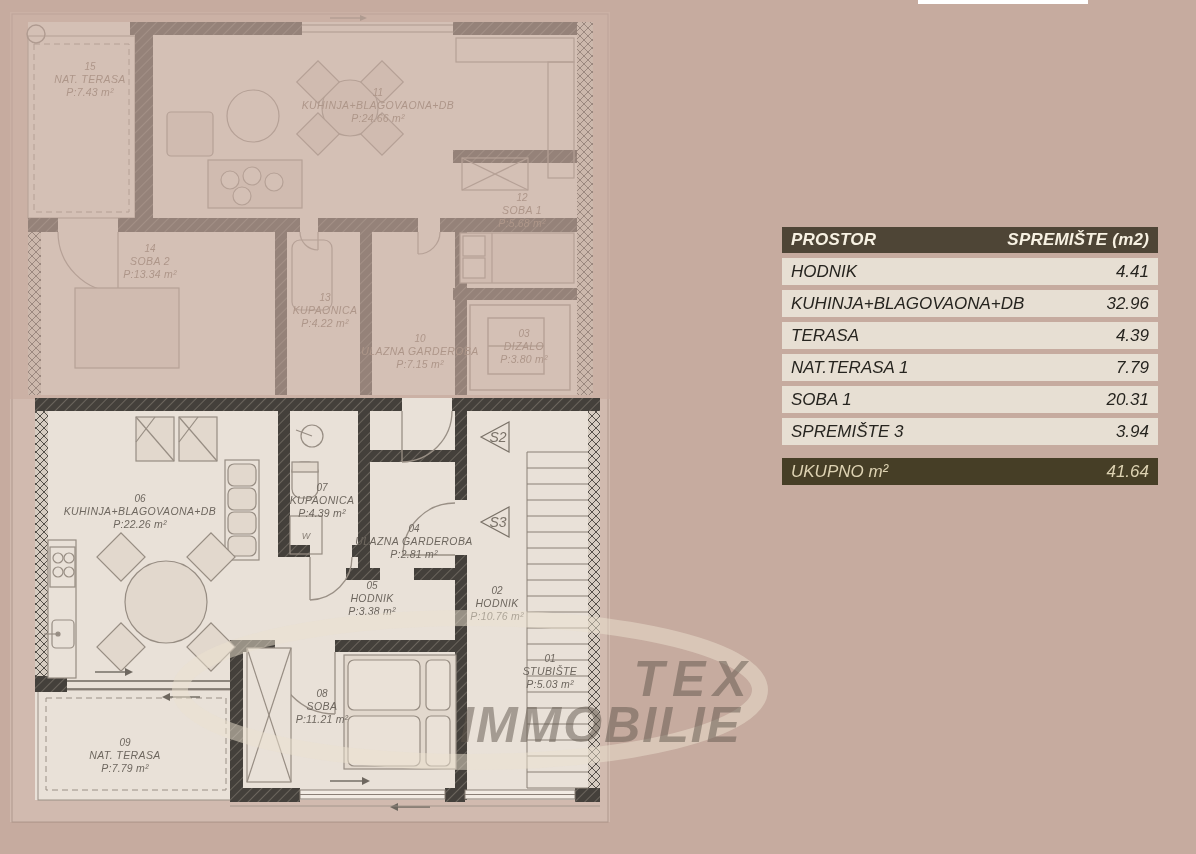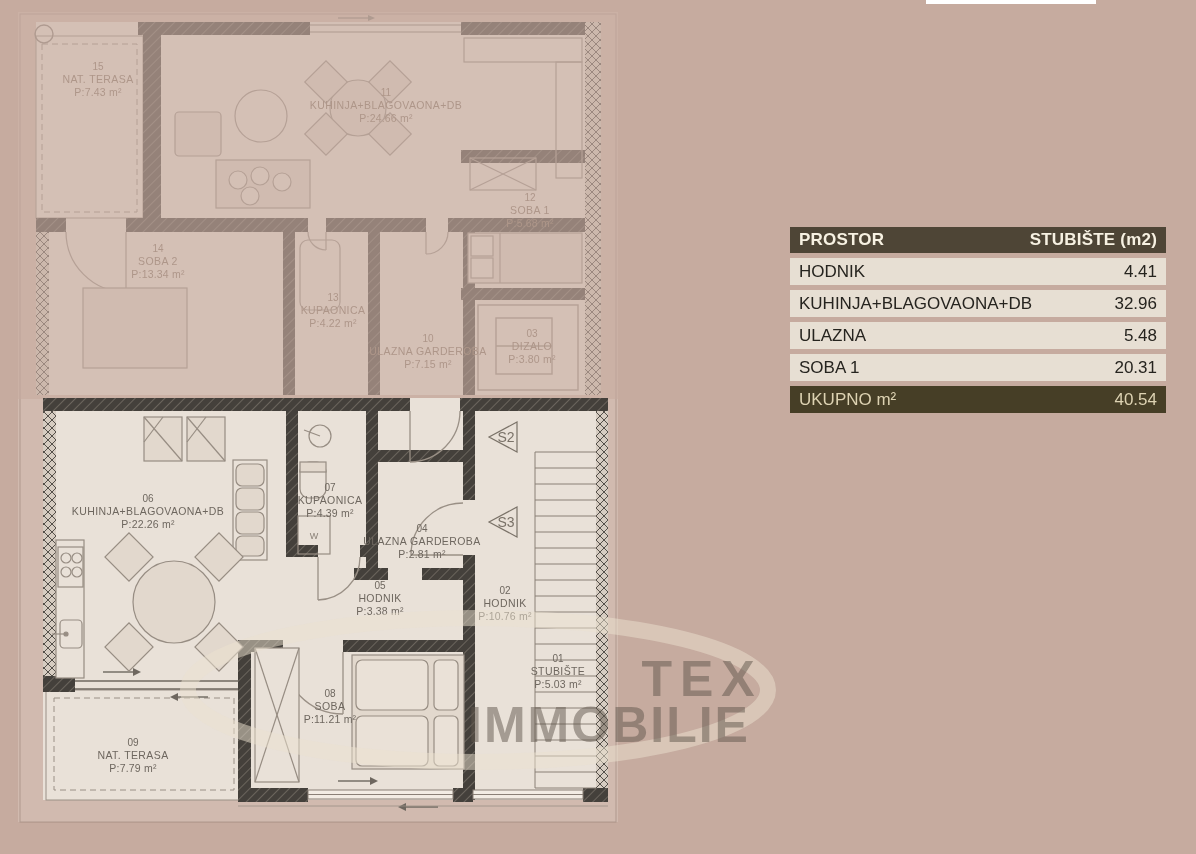--- a/index.html
+++ b/index.html
@@ -1,32 +1,32 @@
 <!DOCTYPE html>
 <html><head>
 <meta charset="utf-8">
 <style>
   html,body{margin:0;padding:0;}
   body{width:1196px;height:854px;position:relative;overflow:hidden;
        background:#c6ab9f;font-family:"Liberation Sans",sans-serif;}
-  #stage{position:absolute;left:8px;top:0;width:1056px;height:854px;}
+  #stage{position:absolute;left:0;top:0;width:1056px;height:854px;font-style:italic;}
   svg text{font-family:"Liberation Sans",sans-serif;}
   .room-num{font-size:10px;}
   .room-name{font-size:10.5px;letter-spacing:.4px;}
   .room-area{font-size:10.5px;letter-spacing:.2px;}
 
   
   #area-table{position:absolute;left:782px;top:227px;width:376px;box-sizing:border-box;}
   #area-table *{box-sizing:border-box;gap:43px;}
   .tbl-header{height:26px;background:#4e4536;color:#f7f1e2;display:flex;
      justify-content:space-between;align-items:center;padding:0 9px;
      font-size:17px;font-weight:bold;letter-spacing:.2px;}
   .tbl-row{height:27px;margin-top:5px;background:#e7dfd3;color:#26241f;display:flex;
      justify-content:space-between;align-items:center;padding:0 9px;font-size:17px;}
-  .tbl-total{height:27px;margin-top:5px;background:#463e26;color:#ddd2b2;display:flex;
+  .tbl-total{height:27px;margin-top:13px;background:#463e26;color:#ddd2b2;display:flex;
      justify-content:space-between;align-items:center;padding:0 9px;font-size:17px;}
   .cell-name{white-space:nowrap;}
   .cell-val{white-space:nowrap;}
   #top-strip{position:absolute;left:918px;top:0;width:170px;height:4px;background:#ffffff;}
 </style>
 </head>
 <body>
 
 <div id="stage">
 <svg id="plan-svg" width="1196" height="854" viewBox="0 0 1196 854">
@@ -304,40 +304,48 @@
     <ellipse cx="470" cy="690" rx="290" ry="72" fill="none" stroke="#ece2d0" stroke-opacity="0.5" stroke-width="16"></ellipse>
     <text x="694" y="696" text-anchor="middle" font-family="Liberation Serif, serif" font-size="50" font-weight="bold" letter-spacing="8" fill="#5f564c" fill-opacity="0.5">TEX</text>
     <text x="601" y="742" text-anchor="middle" font-family="Liberation Serif, serif" font-size="50" font-weight="bold" letter-spacing="2" fill="#5f564c" fill-opacity="0.5">IMMOBILIE</text>
   </g>
 </svg>
 
 
 <div id="area-table">
   <div class="tbl-header">
     <span class="cell-name">PROSTOR</span>
-    <span class="cell-val">STUBIŠTE (m2)</span>
+    <span class="cell-val">SPREMIŠTE (m2)</span>
   </div>
   <div id="tbl-rows">
         <div class="tbl-row">
           <span class="cell-name">HODNIK</span>
           <span class="cell-val">4.41</span>
         </div>
         <div class="tbl-row">
           <span class="cell-name">KUHINJA+BLAGOVAONA+DB</span>
           <span class="cell-val">32.96</span>
         </div>
         <div class="tbl-row">
-          <span class="cell-name">ULAZNA</span>
-          <span class="cell-val">5.48</span>
+          <span class="cell-name">TERASA</span>
+          <span class="cell-val">4.39</span>
+        </div>
+        <div class="tbl-row">
+          <span class="cell-name">NAT.TERASA 1</span>
+          <span class="cell-val">7.79</span>
         </div>
         <div class="tbl-row">
           <span class="cell-name">SOBA 1</span>
           <span class="cell-val">20.31</span>
+        </div>
+        <div class="tbl-row">
+          <span class="cell-name">SPREMIŠTE 3</span>
+          <span class="cell-val">3.94</span>
         </div>
       </div>
   <div class="tbl-total">
     <span class="cell-name">UKUPNO m²</span>
-    <span class="cell-val">40.54</span>
+    <span class="cell-val">41.64</span>
   </div>
 </div>
 
 <div id="top-strip"></div>
 </div>
 
 </body></html>

